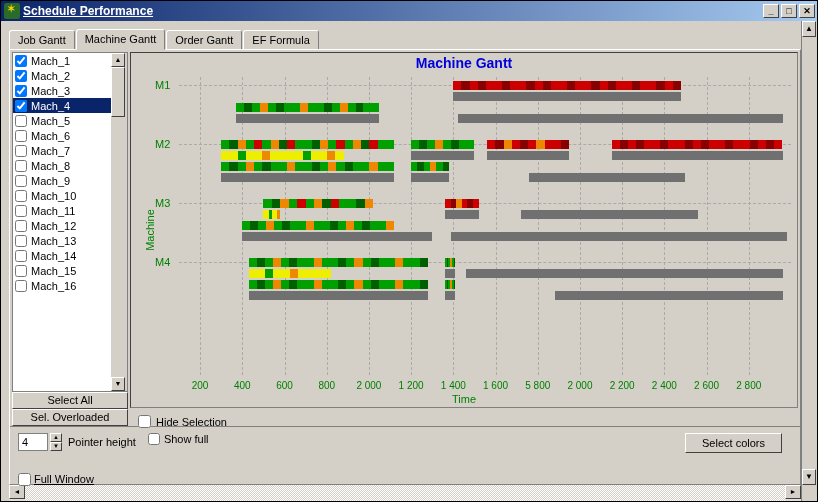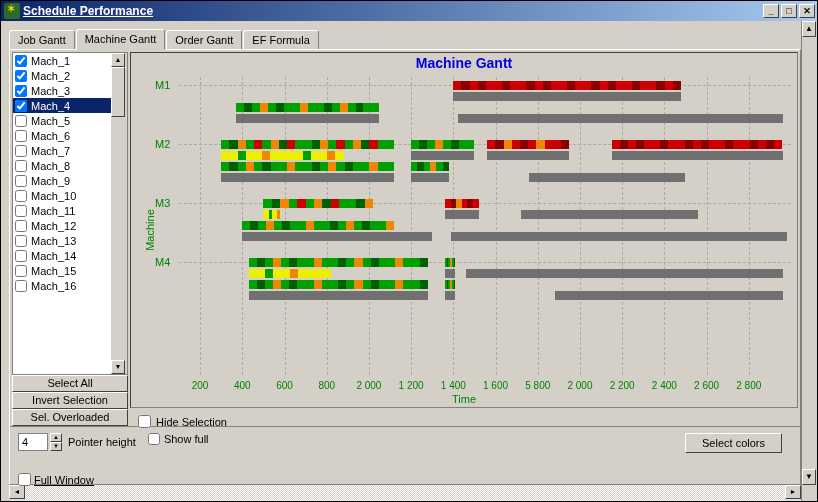--- a/index.html
+++ b/index.html
@@ -67,21 +67,21 @@
 .c-y { background: #eeee00; }
 .c-o { background: #ee8800; }
 .c-r { background: #cc0000; }
 .c-dr { background: #880000; }
 
 .lower { height: 58px; border-top: 1px solid #808080; display: flex; align-items: flex-start; padding: 6px 8px; font-size: 11px; gap: 12px; }
 .spin-wrap { display: flex; align-items: center; gap: 2px; }
 .spin-input { width: 30px; height: 18px; border: 1px solid #808080; background: #fff; font-size: 11px; padding: 0 3px; }
 .spin-btns { display: flex; flex-direction: column; }
 .spin-btns .sb { width: 12px; height: 9px; background: #d4d0c8; border: 1px solid #fff; border-right-color: #404040; border-bottom-color: #404040; font-size: 6px; text-align: center; line-height: 7px; cursor: pointer; }
-.fullwin { display: flex; align-items: center; margin-top: 22px; }
+.fullwin { display: flex; margin-top: 22px; }
 .fullwin input { margin-right: 3px; }
 .chk-col { display: flex; flex-direction: column; gap: 2px; }
 .chk { display: flex; align-items: center; gap: 4px; }
 .chk input { width: 12px; height: 12px; }
 .btn { background: #d4d0c8; border: 1px solid #fff; border-right-color: #404040; border-bottom-color: #404040; padding: 3px 16px; font-size: 11px; cursor: pointer; }
 .btn-right { margin-left: auto; margin-right: 10px; }
 
 .bottom-scroll { height: 16px; background: #e0e0e0; display: flex; }
 .bottom-scroll .sbtn { width: 16px; height: 14px; background: #d4d0c8; border: 1px solid #fff; border-right-color: #404040; border-bottom-color: #404040; font-size: 7px; text-align: center; line-height: 12px; }
 .bottom-scroll .track { flex: 1; background: repeating-conic-gradient(#d4d0c8 0 25%, #fff 0 50%) 0 0/2px 2px; }
@@ -180,21 +180,20 @@
                   </div>
                 </div>
               <div class="mach-scroll">
                 <div class="sbtn top">▲</div>
                 <div class="thumb"></div>
                 <div class="sbtn bot">▼</div>
               </div>
             </div>
             <div class="sel-btns" id="sel-btns">
                 <div class="sel-btn">Select All</div>
-                <div class="sel-btn">Invert Selection</div>
                 <div class="sel-btn">Sel. Overloaded</div>
               </div>
           </div>
 
           <div class="chart-wrap">
             <div class="chart">
               <div class="chart-title">Machine Gantt</div>
               <div class="y-label">Machine</div>
               <div class="x-label">Time</div>
               <div class="plot" id="plot">

